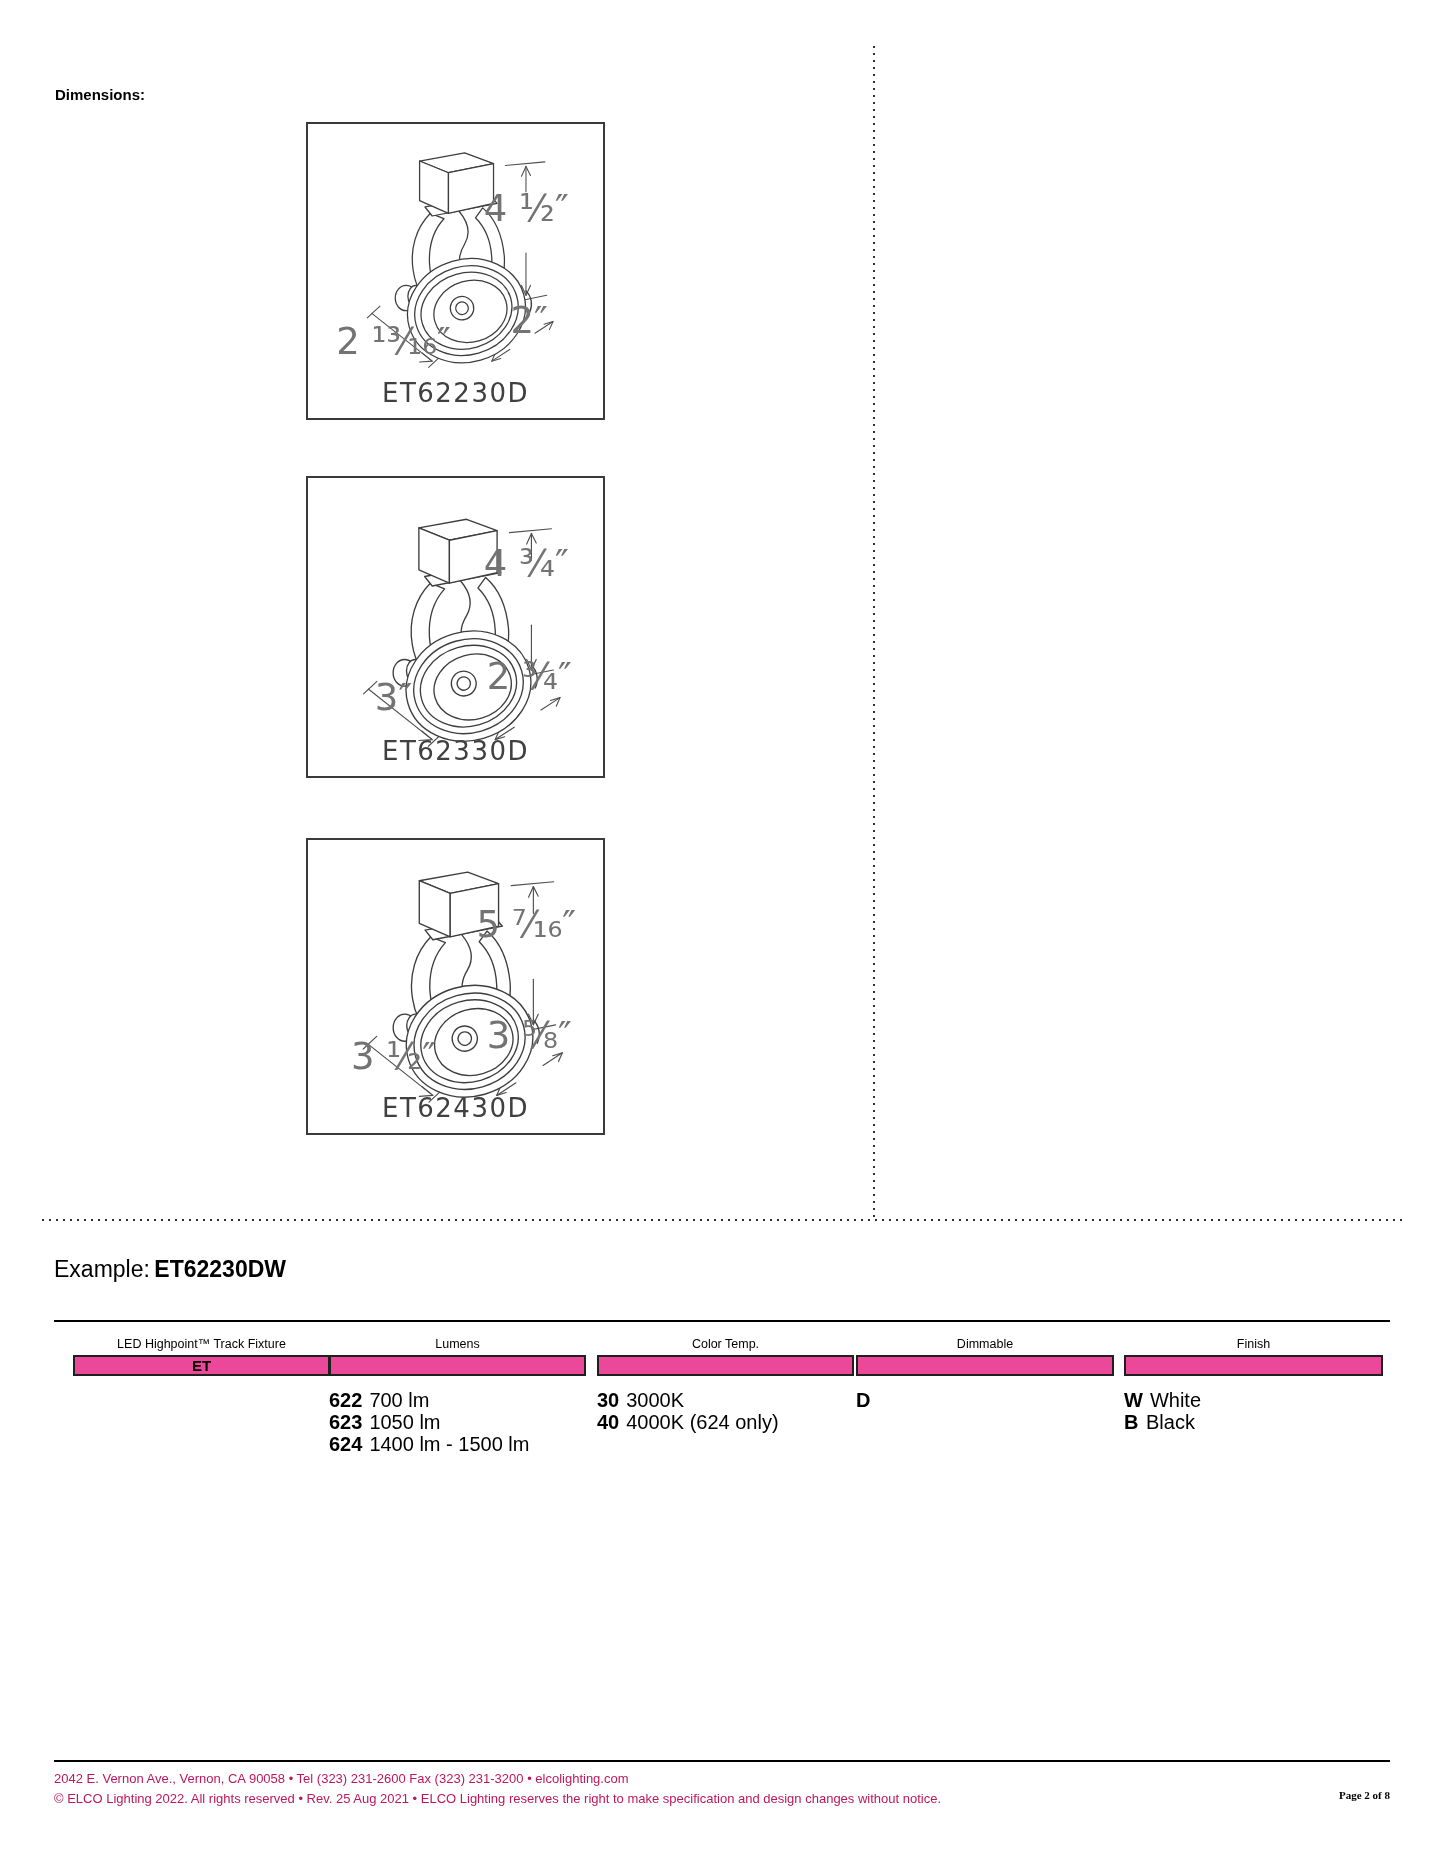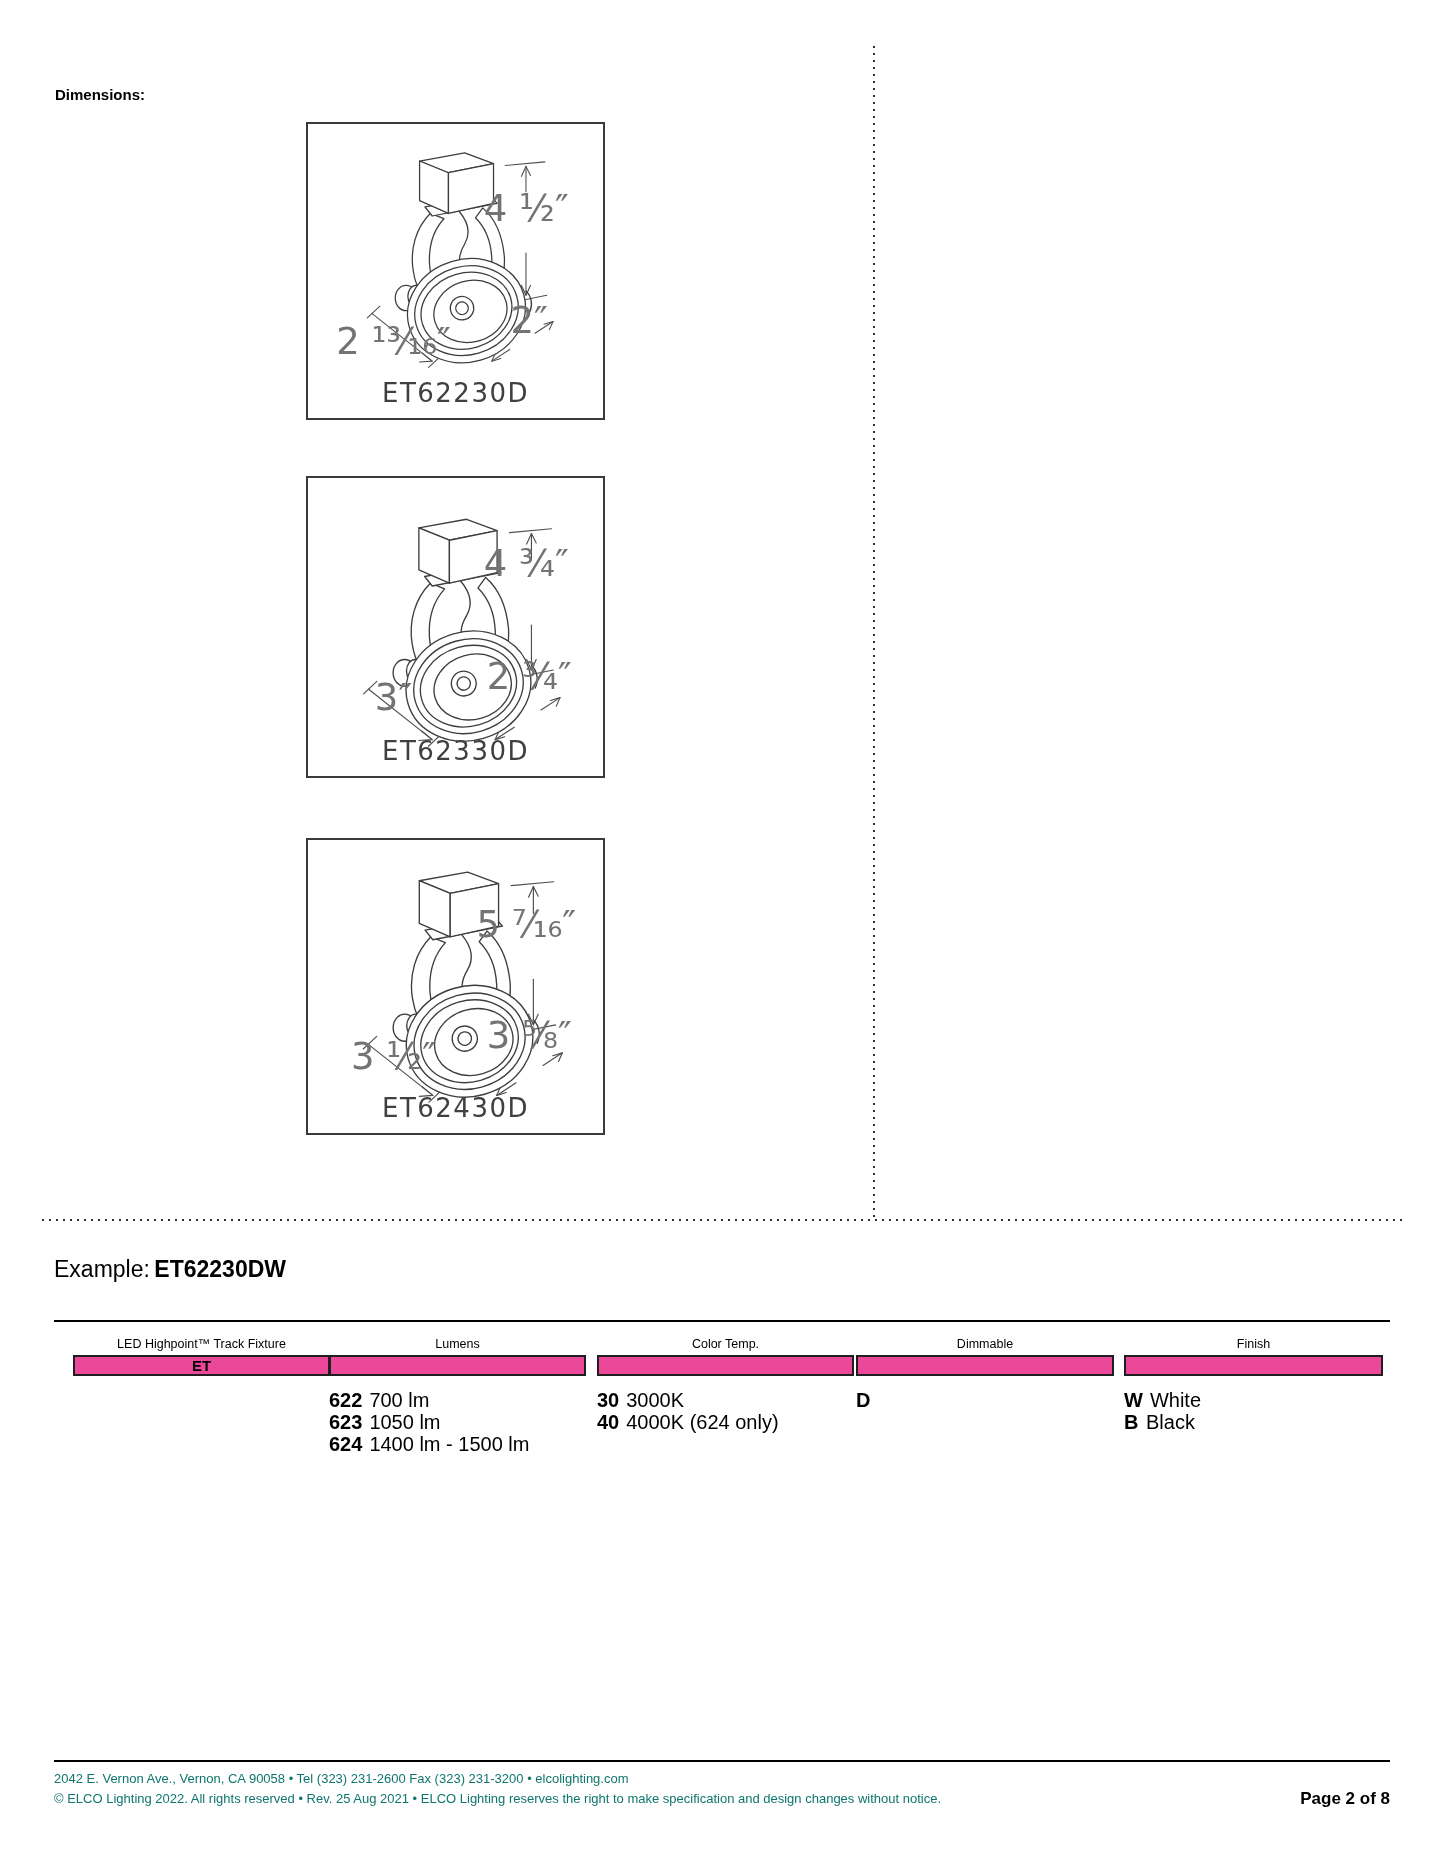--- a/index.html
+++ b/index.html
@@ -59,24 +59,24 @@
   .code-box {
     top:1355px; height:21px; border:2px solid #1f1f1f; background:#ec4899;
     display:flex; align-items:center; justify-content:center;
     font-weight:bold; font-size:15px;
   }
   .opts { top:1389px; font-size:20px; line-height:22px; white-space:nowrap; }
   .opt .code { font-weight:bold; display:inline-block; margin-right:7px; }
   .opt .codeF { min-width:15px; }
 
   
-  .footer-line { left:54px; font-size:13px; color:#0f766e; }
+  .footer-line { left:54px; font-size:13px; color:#be185d; }
   #footer-line1 { top:1771px; }
   #footer-line2 { top:1791px; }
-  #page-number { left:1090px; width:300px; top:1789px; text-align:right; font-weight:bold; font-size:17px; }
+  #page-number { left:1090px; width:300px; top:1789px; text-align:right; font-weight:bold; font-size:11px;font-family:Liberation Serif, serif; }
 </style>
 </head>
 <body>
 
 <svg width="0" height="0" style="position:absolute" aria-hidden="true">
   <defs>
     <g id="fixture-art" fill="none" stroke="#3d3d3d" stroke-width="1.4" stroke-linejoin="round" stroke-linecap="round">
 
       <g stroke="#4f4f4f" stroke-width="1.2">
         <path d="M203,33 L247,29"></path>

